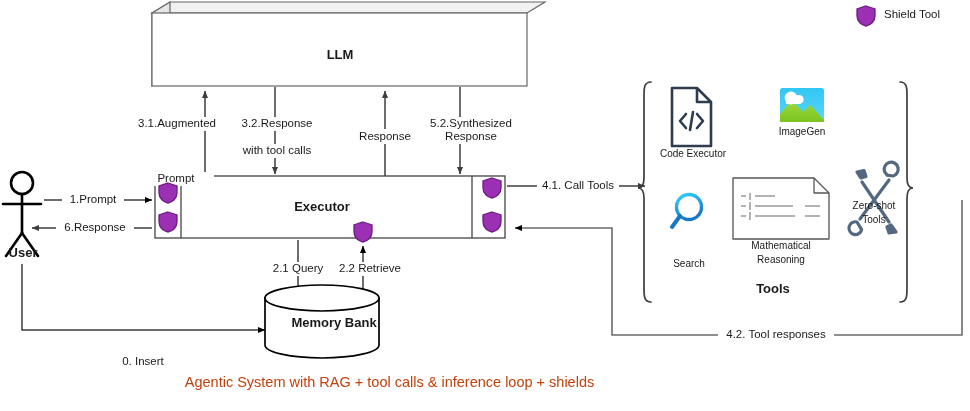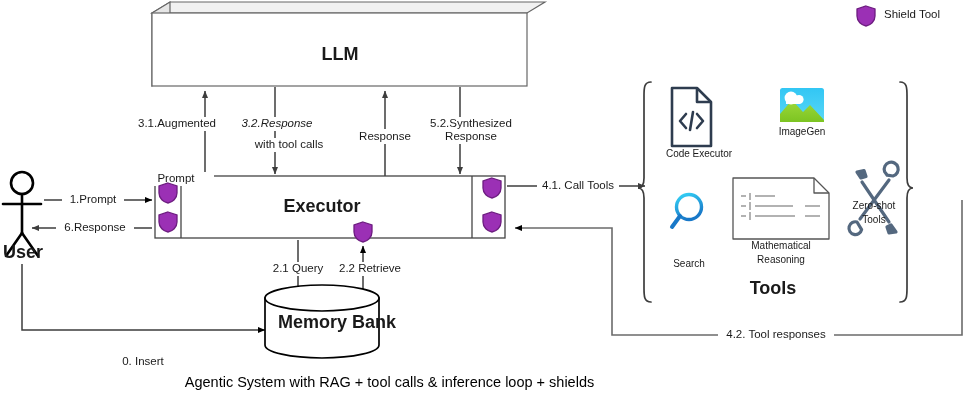--- a/index.html
+++ b/index.html
@@ -3,23 +3,23 @@
 <meta charset="utf-8">
 <style>
   html,body{margin:0;padding:0;background:#ffffff;}
   body{width:970px;height:411px;position:relative;overflow:hidden;
        font-family:"Liberation Sans","DejaVu Sans",sans-serif;color:#000;}
   #stage{position:absolute;left:0;top:0;width:970px;height:411px;}
   #svgroot{position:absolute;left:0;top:0;width:970px;height:411px;}
   .lbl{position:absolute;font-size:11.5px;line-height:13.5px;color:#1a1a1a;
        text-align:center;white-space:pre;background:#fff;}
   .lbl.nobg{background:transparent;}
-  .ttl{font-size:18px;font-weight:bold;}
+  .ttl{font-size:13px;font-weight:bold;}
   .caption{position:absolute;left:0;top:374px;width:779px;text-align:center;
-           font-size:14.5px;color:#000000;}
+           font-size:14.5px;color:#c2410c;}
   .toolname{position:absolute;font-size:10px;line-height:13.5px;text-align:center;color:#1a1a1a;}
   .shield{position:absolute;}
 </style>
 </head>
 <body>
 
 <div id="stage">
 
   <svg id="svgroot" viewBox="0 0 970 411">
     <defs>
@@ -172,40 +172,40 @@
 
   <div class="lbl ttl nobg" style="left:266px;top:316px;width:112px;padding-left:12px;">Memory Bank</div>
 
   <div class="lbl ttl nobg" style="left:0px;top:246px;width:46px;">User</div>
 
   <div class="lbl ttl nobg" style="left:728px;top:282px;width:90px;">Tools</div>
 
   <div class="lbl" style="left:138px;top:117px;width:76px;">3.1.Augmented</div>
   <div class="lbl" style="left:138px;top:130px;width:76px;margin-top:42px;">Prompt</div>
 
-  <div class="lbl" style="left:238px;top:117px;width:78px;font-style:italic;">3.2.Response</div>
-  <div class="lbl" style="left:238px;top:138px;width:78px;margin-left:12px;">with tool calls</div>
+  <div class="lbl" style="left:238px;top:117px;width:78px;">3.2.Response</div>
+  <div class="lbl" style="left:238px;top:144px;width:78px;">with tool calls</div>
 
   <div class="lbl" style="left:343px;top:117px;width:68px;margin-top:12px;">5.1.Tool</div>
   <div class="lbl" style="left:351px;top:130px;width:68px;">Response</div>
 
   <div class="lbl" style="left:428px;top:117px;width:86px;">5.2.Synthesized</div>
   <div class="lbl" style="left:428px;top:130px;width:86px;">Response</div>
 
   <div class="lbl" style="left:62px;top:193px;width:62px;">1.Prompt</div>
   <div class="lbl" style="left:56px;top:221px;width:78px;">6.Response</div>
   <div class="lbl" style="left:112px;top:323px;width:62px;margin-top:32px;">0. Insert</div>
 
   <div class="lbl" style="left:266px;top:262px;width:64px;">2.1 Query</div>
   <div class="lbl" style="left:333px;top:262px;width:74px;">2.2 Retrieve</div>
 
   <div class="lbl" style="left:537px;top:179px;width:82px;">4.1. Call Tools</div>
   <div class="lbl" style="left:718px;top:328px;width:116px;">4.2. Tool responses</div>
 
-  <div class="toolname" style="left:645px;top:147px;width:96px;padding-left:6px;">Code Executor</div>
+  <div class="toolname" style="left:645px;top:147px;width:96px;">Code Executor</div>
   <div class="toolname" style="left:760px;top:125px;width:84px;">ImageGen</div>
   <div class="toolname" style="left:840px;top:199px;width:68px;white-space:pre-line;">Zero-shot
 Tools</div>
   <div class="toolname" style="left:657px;top:257px;width:64px;">Search</div>
   <div class="toolname" style="left:729px;top:239px;width:104px;white-space:pre-line;">Mathematical
 Reasoning</div>
 
   <div class="lbl nobg" style="left:884px;top:8px;width:80px;text-align:left;">Shield Tool</div>
 
   <div class="caption">Agentic System with RAG + tool calls &amp; inference loop + shields</div>

